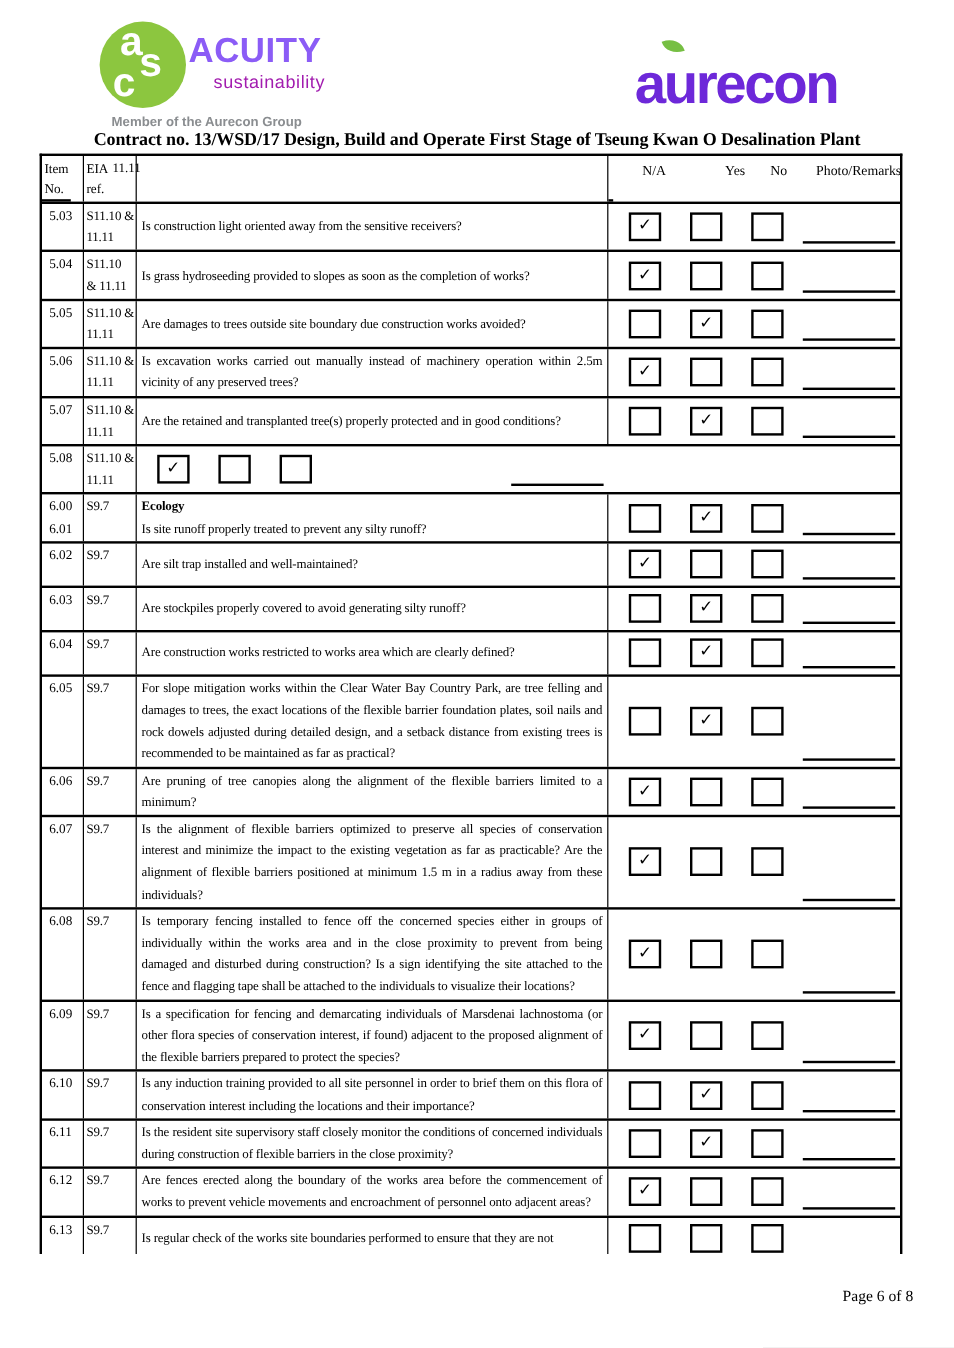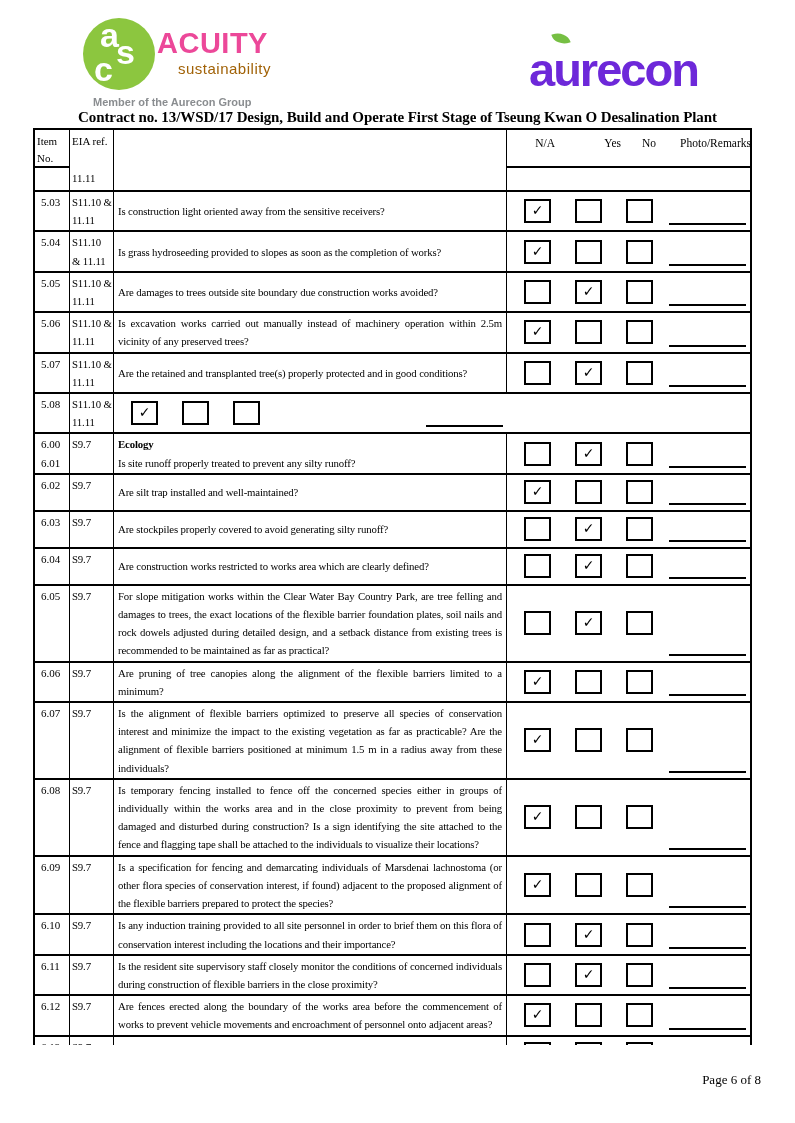--- a/index.html
+++ b/index.html
@@ -10,23 +10,23 @@
   .logos{position:absolute;top:12px;left:45px;width:705px;height:100px;}
   .acuity{position:absolute;left:0;top:0;width:240px;height:100px;}
   .a-circle{position:absolute;left:38px;top:6px;width:72px;height:72px;border-radius:50%;
             background:#8CC63F;overflow:hidden;font-family:"Liberation Sans",sans-serif;
             font-weight:bold;color:#fff;}
   .a-circle span{position:absolute;font-size:34px;line-height:30px;}
   .mono-a{left:17px;top:2px;}
   .mono-s{left:33px;top:19px;}
   .mono-c{left:11px;top:36px;}
   .a-name{position:absolute;left:112px;top:15px;font-family:"Liberation Sans",sans-serif;
-          font-weight:bold;font-size:29px;color:#ec4899;letter-spacing:.5px;}
+          font-weight:bold;font-size:29px;color:#8b5cf6;letter-spacing:.5px;}
   .a-sub{position:absolute;left:133px;top:48px;font-family:"Liberation Sans",sans-serif;
-         font-size:15px;color:#a16207;letter-spacing:.5px;}
+         font-size:15px;color:#a21caf;letter-spacing:.5px;}
   .a-member{position:absolute;left:48px;top:84px;font-family:"Liberation Sans",sans-serif;
             font-weight:bold;font-size:11px;color:#8A8D90;}
   .aurecon{position:absolute;left:484px;top:18px;width:221px;height:80px;}
   .au-word{position:absolute;left:0;top:16px;font-family:"Liberation Sans",sans-serif;
            font-weight:bold;font-size:47px;line-height:47px;color:#6d28d9;letter-spacing:-2px;}
   .au-leaf{position:absolute;left:24px;top:2px;width:16px;height:13px;background:#76BF43;
            border-radius:0 95% 0 95%;transform:rotate(-18deg);}
 
   
   .doc-title{position:absolute;top:109px;left:0;width:100%;text-align:center;
@@ -34,21 +34,21 @@
 
   
   .tbl{position:absolute;left:33px;top:128px;width:719px;height:917px;overflow:hidden;
        border:2px solid #000;border-bottom:none;box-sizing:border-box;background:#fff;}
   .grid{display:grid;grid-template-columns:35px 44px 393px 1fr;}
   .c{border-right:1.6px solid #000;box-sizing:border-box;}
   .c:last-child{border-right:none;}
 
   
   .hdr{border-bottom:2.5px solid #000;}
-  .hc{display:flex;flex-direction:column;}
+  .hc{display:flex;flex-direction:row;}
   .hc-top{height:38px;font-size:11px;line-height:17px;padding:3px 2px 0 2px;box-sizing:border-box;}
   .hc-bot{height:22px;font-size:10.8px;line-height:18px;padding:1px 2px 0 2px;box-sizing:border-box;}
   .hb{border-bottom:2px solid #000;}
   .ans-hdr{position:relative;}
   .ans-hdr span{position:absolute;top:5px;text-align:right;font-size:11.5px;}
   .h-na{left:14px;width:34px;}
   .h-yes{left:80px;width:34px;}
   .h-no{left:115px;width:34px;}
   .h-photo{left:148px;width:96px;}
 

